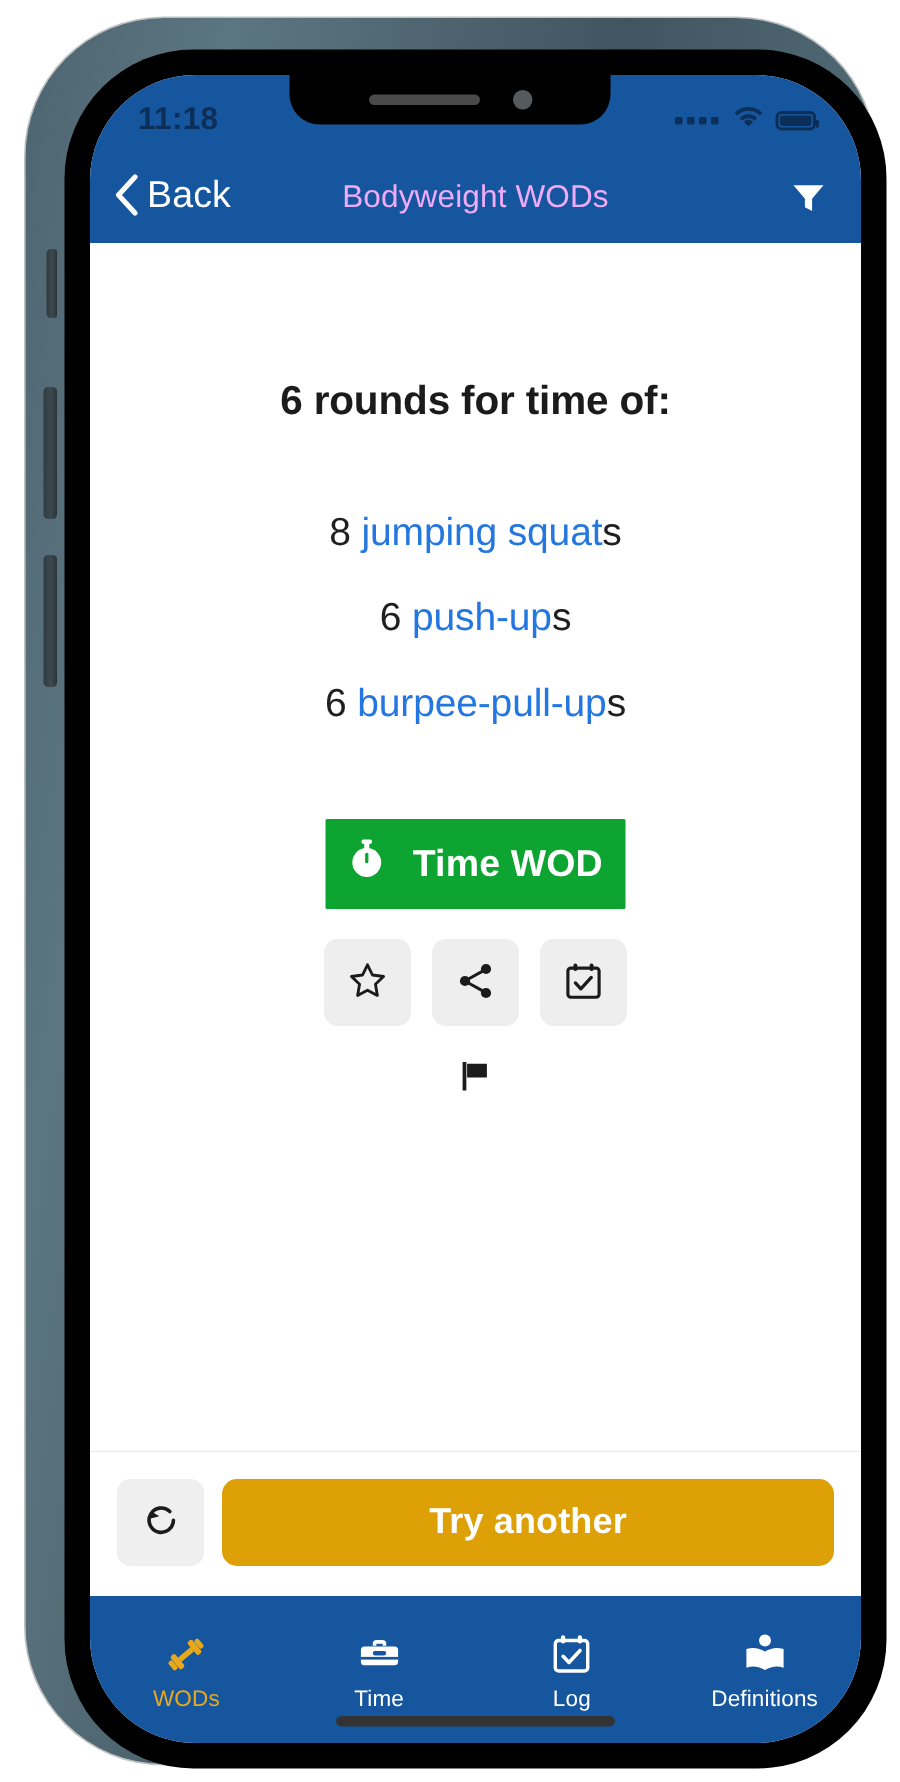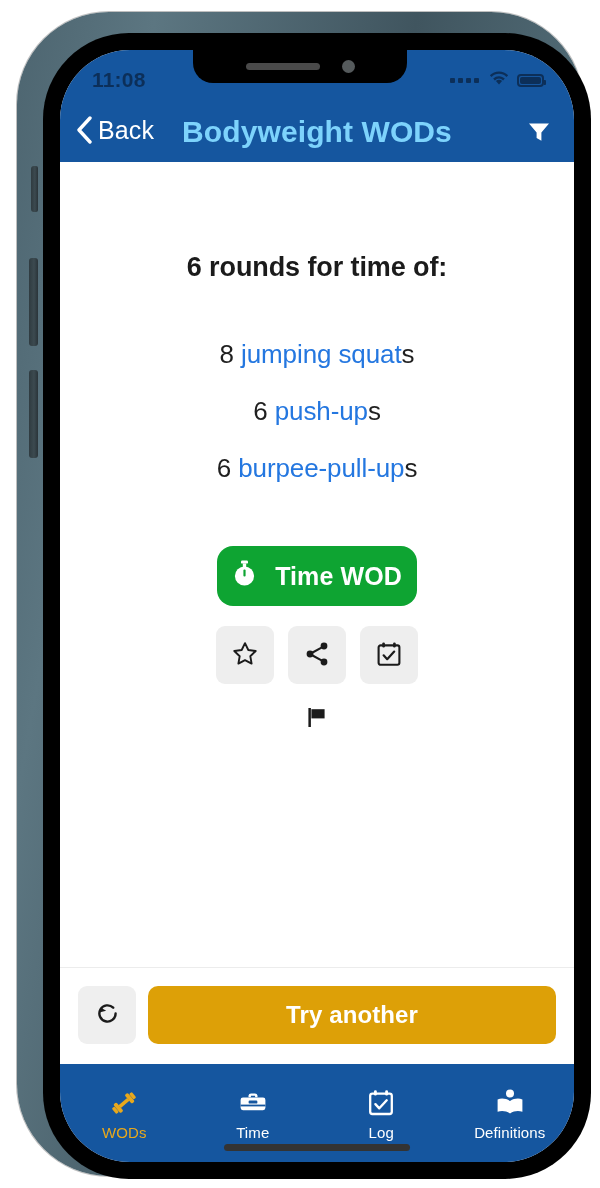--- a/index.html
+++ b/index.html
@@ -125,21 +125,21 @@
     position: relative;
   }
   .nav-back {
     display: flex; gap: 5px;
     color: #ffffff; cursor: pointer;
   }
   .nav-back-label { font-size: 25px; font-weight: 400; letter-spacing: .1px; }
   .nav-title {
     position: absolute; left: 0; right: 0;
     text-align: center;
-    font-size: 30px; font-weight: 700; color: #7dd3fc;
+    font-size: 21px; font-weight: 400; color: #f0abfc;
     letter-spacing: .1px;
     pointer-events: none;
   }
   .nav-filter { margin-left: auto; cursor: pointer; z-index: 2; display: flex; }
 
   
   .content {
     flex: 1 1 auto;
     background: #ffffff;
     display: flex;
@@ -165,21 +165,21 @@
     letter-spacing: -.1px;
     white-space: nowrap;
   }
   .wod-line .lnk { color: #2477e0; cursor: pointer; }
 
   .time-wod-btn {
     margin-top: 62px;
     background: #0ea432;
     color: #ffffff;
     border: none;
-    border-radius: 16px;
+    border-radius: 1px;
     width: 200px;
     height: 60px;
     font-size: 25px;
     font-weight: 700;
     font-family: "Liberation Sans", sans-serif;
     display: flex;
     align-items: center;
     justify-content: center;
     gap: 18px;
     cursor: pointer;
@@ -277,21 +277,21 @@
     <div class="phone-bezel"></div>
 
     <div class="notch">
       <div class="speaker"></div>
       <div class="camera"></div>
     </div>
 
     <div class="screen">
 
       <div class="status-bar">
-        <div class="status-time">11:08</div>
+        <div class="status-time">11:18</div>
         <div class="status-icons">
           <div class="dots">
             <i></i>
               <i></i>
               <i></i>
               <i></i>
           </div>
           <span>
             <svg width="22" height="16" viewBox="0 0 22 16">
               <path d="M11 14.4 7.9 11.1a4.4 4.4 0 0 1 6.2 0Z" fill="#0c2f59"></path>

